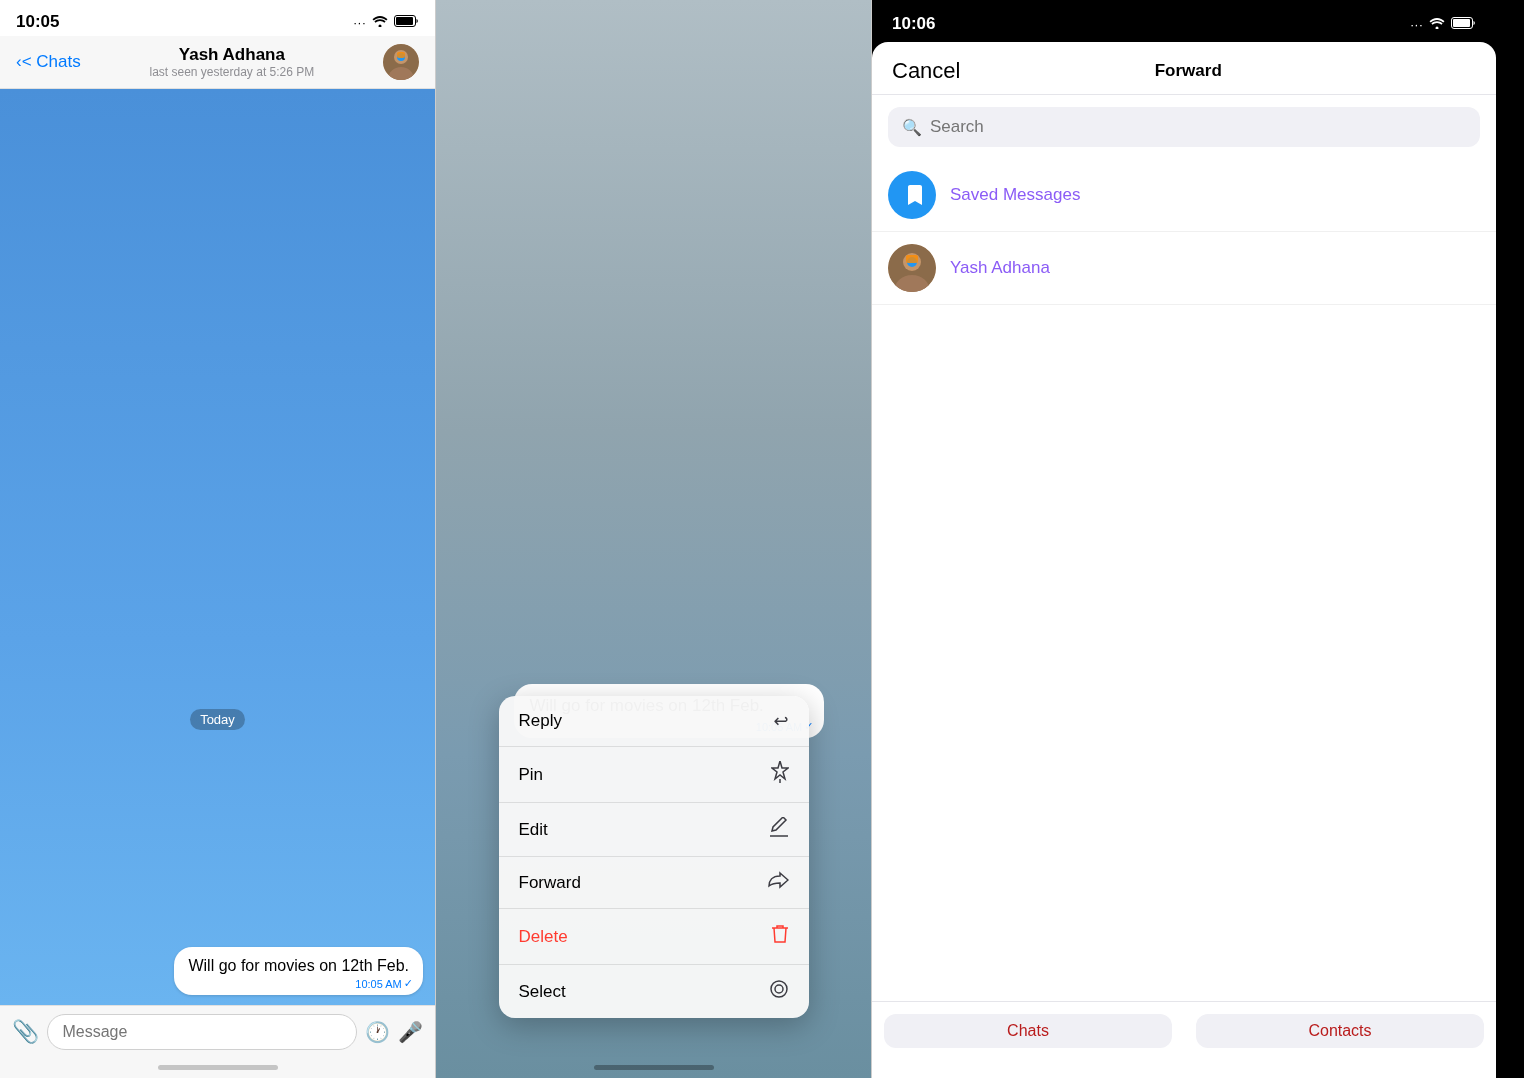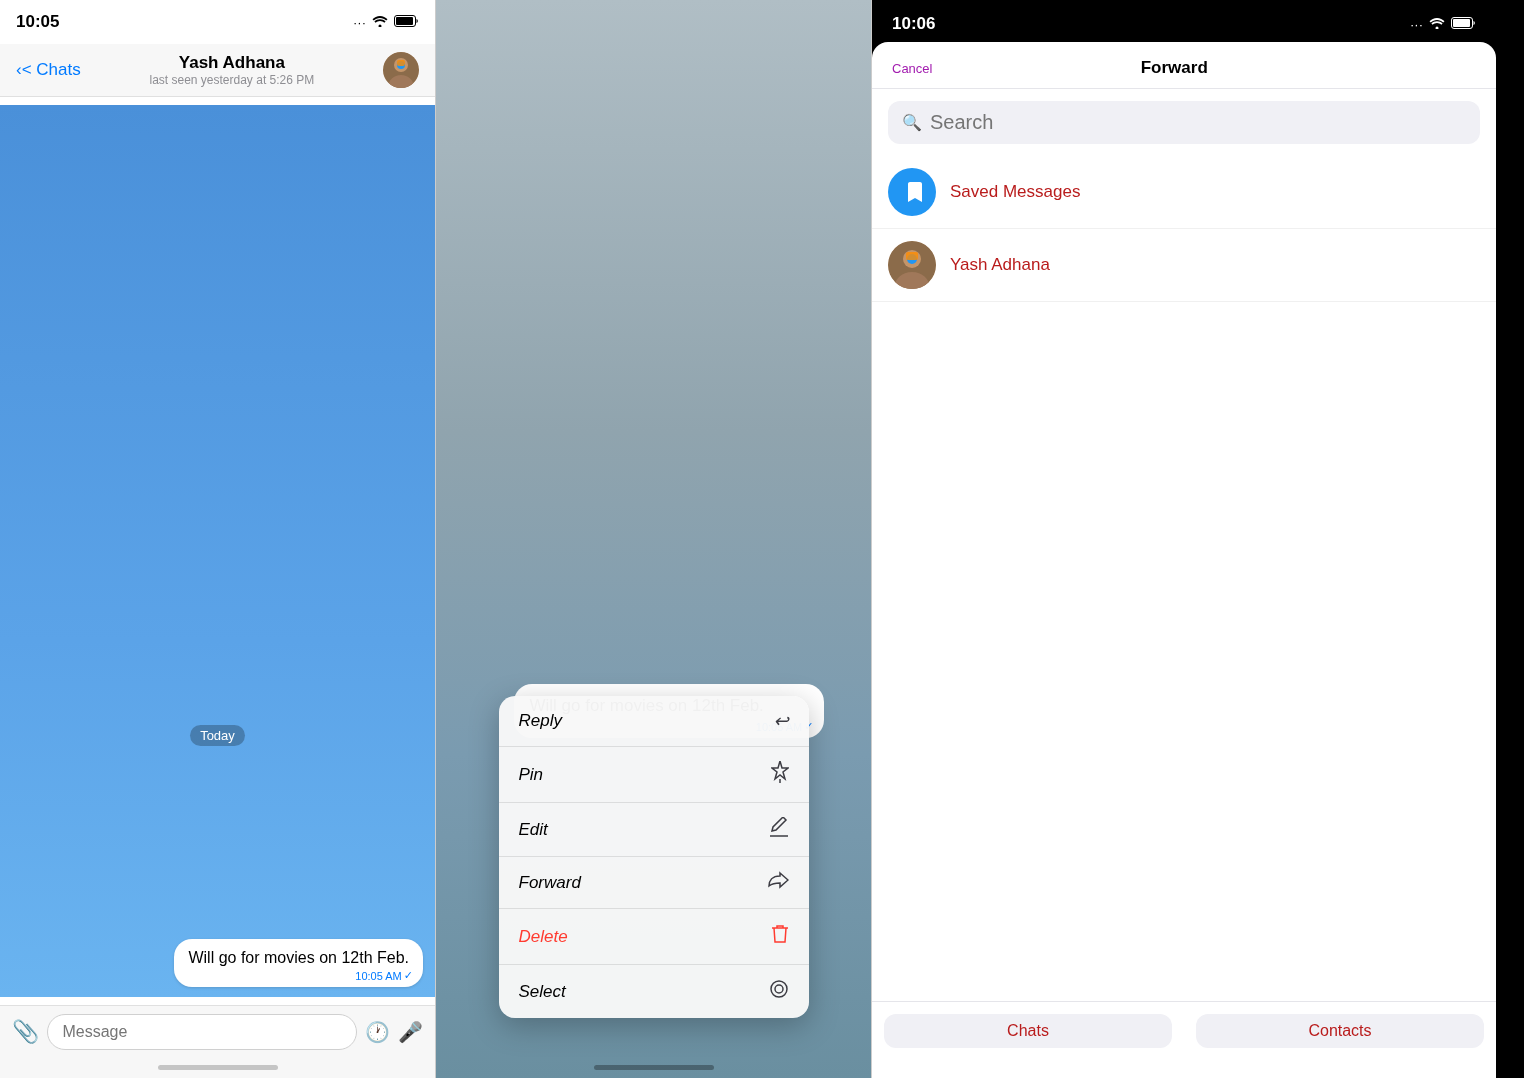--- a/index.html
+++ b/index.html
@@ -15,21 +15,20 @@
 
     
     .panel-chat {
       width: 436px;
       height: 1078px;
       background: #fff;
       display: flex;
       flex-direction: column;
       position: relative;
       border-right: 1px solid #ccc;
-      gap: 8px;
     }
     .chat-status-bar {
       background: #fff;
       padding: 12px 16px 4px 16px;
       display: flex;
       justify-content: space-between;
       align-items: center;
     }
     .chat-status-time {
       font-size: 17px;
@@ -210,21 +209,20 @@
     .context-menu {
       position: absolute;
       bottom: 60px;
       left: 50%;
       transform: translateX(-50%);
       width: 310px;
       background: rgba(248,248,248,0.97);
       border-radius: 16px;
       overflow: hidden;
       box-shadow: 0 8px 30px rgba(0,0,0,0.25);
-      font-style: italic;
     }
     .context-menu-item {
       display: flex;
       align-items: center;
       justify-content: space-between;
       padding: 14px 20px;
       border-bottom: 1px solid rgba(0,0,0,0.1);
       cursor: pointer;
       font-size: 17px;
       color: #000;
@@ -292,22 +290,22 @@
       overflow: hidden;
     }
     .forward-header {
       padding: 16px 20px 10px 20px;
       display: flex;
       align-items: center;
       justify-content: space-between;
       border-bottom: 1px solid #e5e5ea;
     }
     .forward-cancel {
-      color: #a21caf;
-      font-size: 13px;
+      color: #000000;
+      font-size: 22px;
       cursor: pointer;
     }
     .forward-title {
       font-size: 17px;
       font-weight: 700;
       color: #000;
     }
     .forward-search-bar {
       margin: 12px 16px;
       background: #f0f0f5;
@@ -315,21 +313,21 @@
       padding: 10px 14px;
       display: flex;
       align-items: center;
       gap: 8px;
     }
     .forward-search-icon {
       color: #8e8e93;
       font-size: 16px;
     }
     .forward-search-input {
-      font-size: 20px;
+      font-size: 17px;
       color: #8e8e93;
       background: transparent;
       border: none;
       outline: none;
       flex: 1;
     }
     .forward-list {
       flex: 1;
       overflow-y: auto;
       padding: 0;
@@ -355,21 +353,21 @@
     .forward-avatar-saved {
       background: #2196F3;
       color: #fff;
     }
     .forward-avatar-contact {
       background: #c0a080;
       color: #fff;
     }
     .forward-contact-name {
       font-size: 17px;
-      color: #b91c1c;
+      color: #8b5cf6;
     }
     .forward-bottom-tabs {
       display: flex;
       border-top: 1px solid #e5e5ea;
       padding: 12px 0 30px 0;
     }
     .forward-tab {
       flex: 1;
       text-align: center;
       padding: 8px;

